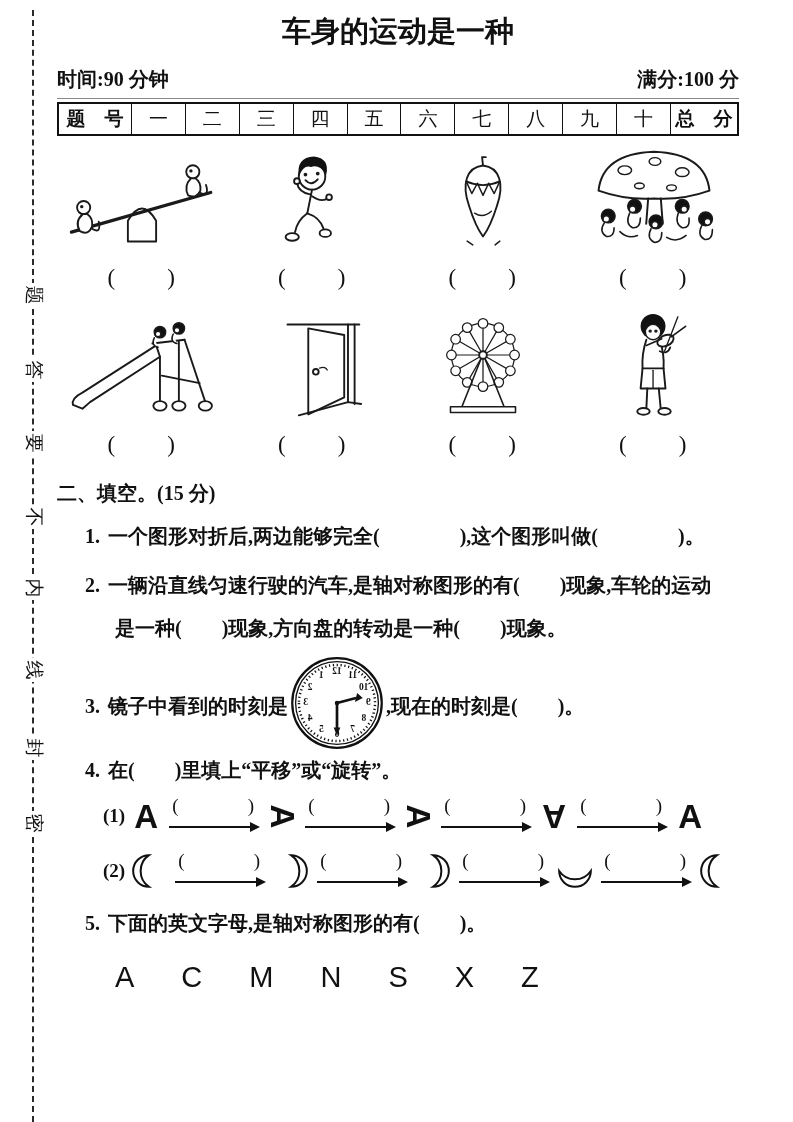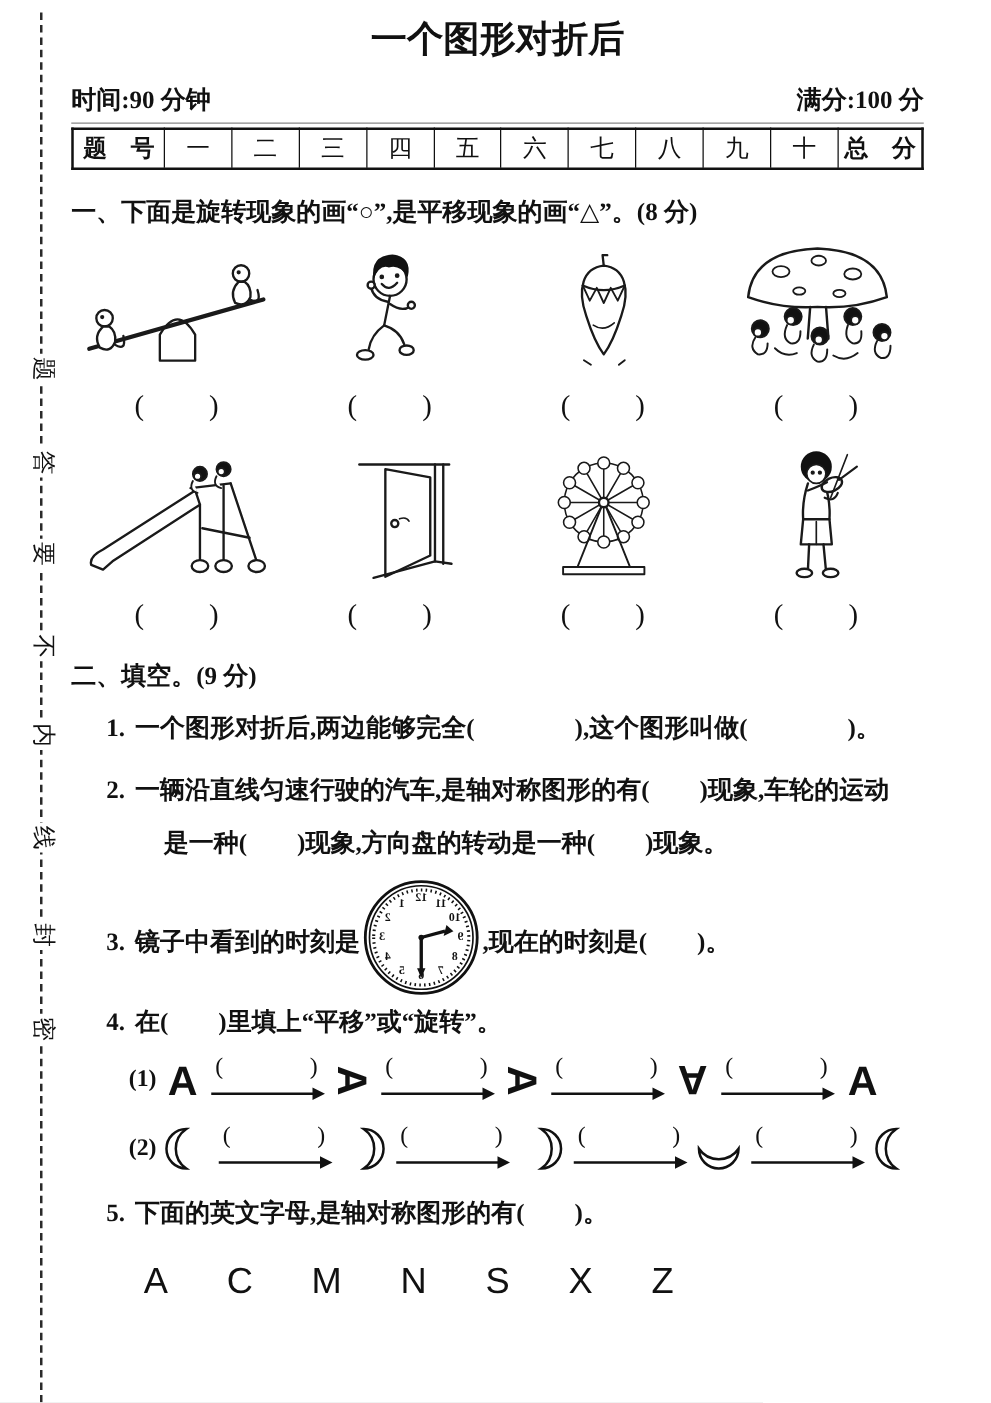--- a/index.html
+++ b/index.html
@@ -61,21 +61,21 @@
     <span class="seal-char" style="top:348px">答</span>
     <span class="seal-char" style="top:421px">要</span>
     <span class="seal-char" style="top:495px">不</span>
     <span class="seal-char" style="top:566px">内</span>
     <span class="seal-char" style="top:648px">线</span>
     <span class="seal-char" style="top:726px">封</span>
     <span class="seal-char" style="top:801px">密</span>
   </div>
 
   <div class="content">
-    <h2 class="subtitle">一个图形对折后</h2>
+    <h2 class="subtitle">车身的运动是一种</h2>
 
     <div class="info-row">
       <span>时间:90 分钟</span>
       <span>满分:100 分</span>
     </div>
 
     <div class="table-wrap">
       <table class="score">
         <tbody>
             <tr>
@@ -89,21 +89,20 @@
           <td>七</td>
           <td>八</td>
           <td>九</td>
           <td>十</td>
           <td class="lbl" style="width:66px">总　分</td>
         </tr>
       </tbody>
         </table>
     </div>
 
-    <div class="sec-heading">一、下面是旋转现象的画“○”,是平移现象的画“△”。(8 分)</div>
 
     <div class="fig-grid">
       <div class="fig-cell">
         <svg class="fig" width="160" height="106" viewBox="0 0 170 110">
           <path d="M70,98 L70,76 Q85,50 100,76 L100,98 Z" fill="#fff"></path>
           <line x1="10" y1="88" x2="158" y2="46" stroke-width="3.5"></line>
           <circle cx="23" cy="62" r="7"></circle>
           <path d="M22,69 Q13,77 19,87 Q28,92 32,82 Q33,73 27,69 Z" fill="#fff"></path>
           <path d="M31,84 Q42,91 39,77"></path>
           <circle cx="21" cy="61" r="0.8" fill="#111"></circle>
@@ -258,29 +257,29 @@
           <path d="M70,6 L56,42" stroke-width="1.4"></path>
           <path d="M37,36 Q47,32 53,29 M51,42 Q59,46 62,38" stroke-width="1.8"></path>
           <path d="M38,81 L37,102 M50,81 L52,102"></path>
           <ellipse cx="34" cy="105" rx="6.5" ry="3.5" fill="#fff"></ellipse>
           <ellipse cx="56" cy="105" rx="6.5" ry="3.5" fill="#fff"></ellipse>
         </svg>
         <div class="blank">(　　)</div>
       </div>
     </div>
 
-    <div class="sec-heading">二、填空。(9 分)</div>
+    <div class="sec-heading">二、填空。(15 分)</div>
 
     <div class="q">
       <span class="qnum">1.</span><span>一个图形对折后,两边能够完全(　　　　),这个图形叫做(　　　　)。</span>
     </div>
 
     <div class="q" style="margin-top:22px">
       <span class="qnum">2.</span><span>一辆沿直线匀速行驶的汽车,是轴对称图形的有(　　)现象,车轮的运动</span>
-      <div class="q-cont" style="margin-top:16px;margin-left:46px">是一种(　　)现象,方向盘的转动是一种(　　)现象。</div>
+      <div class="q-cont" style="margin-top:16px;margin-left:30px">是一种(　　)现象,方向盘的转动是一种(　　)现象。</div>
     </div>
 
     <div class="q q-flex" style="margin-top:14px">
       <span class="qnum">3.</span>
       <span>镜子中看到的时刻是</span>
       <span class="clockbox">
         <svg width="94" height="94" viewBox="0 0 84 84">
           <g transform="translate(84,0) scale(-1,1)">
             <circle cx="42" cy="42" r="40" fill="#fff" stroke="#111" stroke-width="2"></circle>
             <circle cx="42" cy="42" r="37" fill="none" stroke="#111" stroke-width="1.2"></circle>

